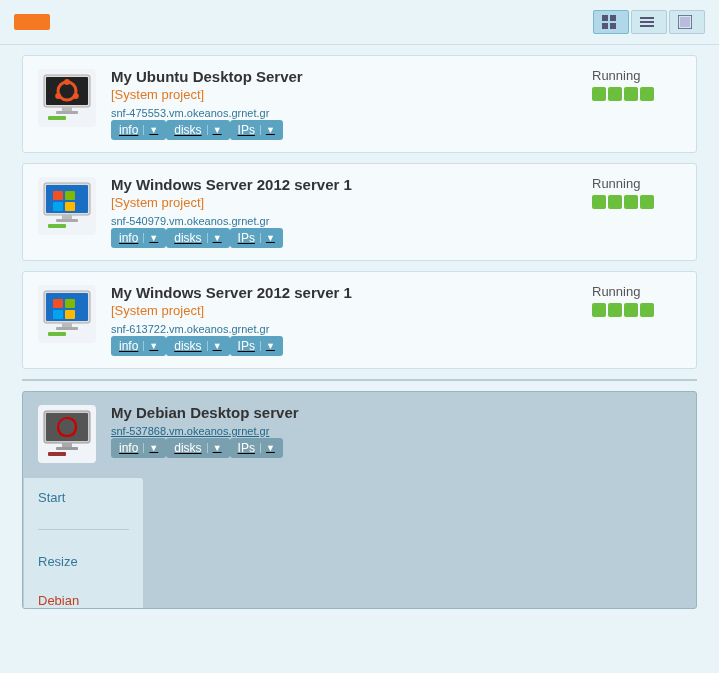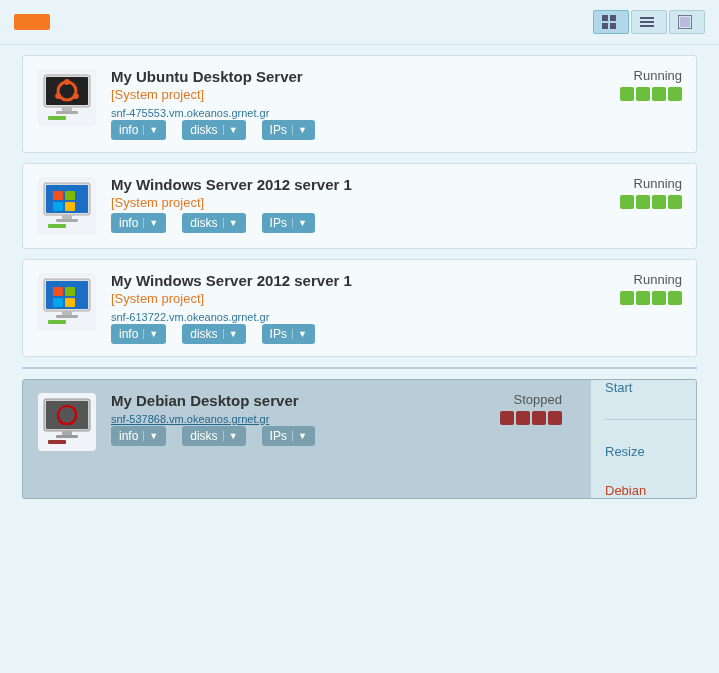--- a/index.html
+++ b/index.html
@@ -68,20 +68,21 @@
       margin-bottom: 10px;
       padding: 12px 14px;
       display: flex;
       align-items: flex-start;
       gap: 14px;
       position: relative;
     }
     .machine-card.stopped {
       background: #b8cdd8;
       border-color: #9ab5c2;
+      flex-direction: column;
     }
 
     .machine-icon {
       width: 60px;
       height: 60px;
       flex-shrink: 0;
       display: flex;
       align-items: center;
       justify-content: center;
     }
@@ -105,22 +106,23 @@
       margin-bottom: 3px;
     }
     .machine-hostname {
       color: #337799;
       font-size: 11px;
       margin-bottom: 6px;
       text-decoration: none;
     }
     .machine-actions {
       display: flex;
-      gap: 16px;
+      gap: 0;
       flex-wrap: wrap;
+      text-decoration: underline;
     }
 
     
     .action-btn {
       background: #5ba3c0;
       color: white;
       border: none;
       border-radius: 3px;
       padding: 3px 8px;
       font-size: 12px;
@@ -133,21 +135,20 @@
       border-left: 1px solid rgba(255,255,255,0.4);
       padding-left: 5px;
       margin-left: 2px;
       font-size: 9px;
     }
 
     
     .machine-status {
       display: flex;
       flex-direction: column;
-      align-items: flex-end;
       min-width: 90px;
     }
     .status-text {
       font-size: 13px;
       color: #555;
       margin-bottom: 4px;
     }
     .status-bars {
       display: flex;
       gap: 2px;
@@ -299,20 +300,21 @@
 
     <rect x="24" y="38" width="10" height="4" fill="#bbb"></rect>
     <rect x="18" y="42" width="22" height="3" rx="1" fill="#aaa"></rect>
 
     <rect x="10" y="47" width="18" height="4" rx="1" fill="#6bbf3c"></rect>
   </svg>
         </div>
       <div class="machine-info">
         <div class="machine-name">My Windows Server 2012 server 1</div>
         <div class="machine-project">[System project]</div>
+        <a class="machine-hostname" href="#">snf-540979.vm.okeanos.grnet.gr</a>
         <div class="machine-actions">
             <button class="action-btn">
       info <span class="arrow">▼</span>
     </button>
             <button class="action-btn">
       disks <span class="arrow">▼</span>
     </button>
             <button class="action-btn">
       IPs <span class="arrow">▼</span>
     </button>
@@ -403,29 +405,20 @@
       info <span class="arrow">▼</span>
     </button>
             <button class="action-btn" style="background:#7aa0b0;">
       disks <span class="arrow">▼</span>
     </button>
             <button class="action-btn" style="background:#7aa0b0;">
       IPs <span class="arrow">▼</span>
     </button>
           </div>
       </div>
-      <div class="machine-status">
-        <span class="status-text">Stopped</span>
-        <div class="status-bars">
-            <div class="status-bar bar-red"></div>
-            <div class="status-bar bar-red"></div>
-            <div class="status-bar bar-red"></div>
-            <div class="status-bar bar-red"></div>
-          </div>
-      </div>
     </div>
     <div class="stopped-panel">
       <button class="stopped-action">Start</button>
         <div class="stopped-divider"></div>
         <button class="stopped-action">Resize</button>
         <button class="stopped-action destroy">Debian</button>
     </div>
   </div>
   </div>
 

